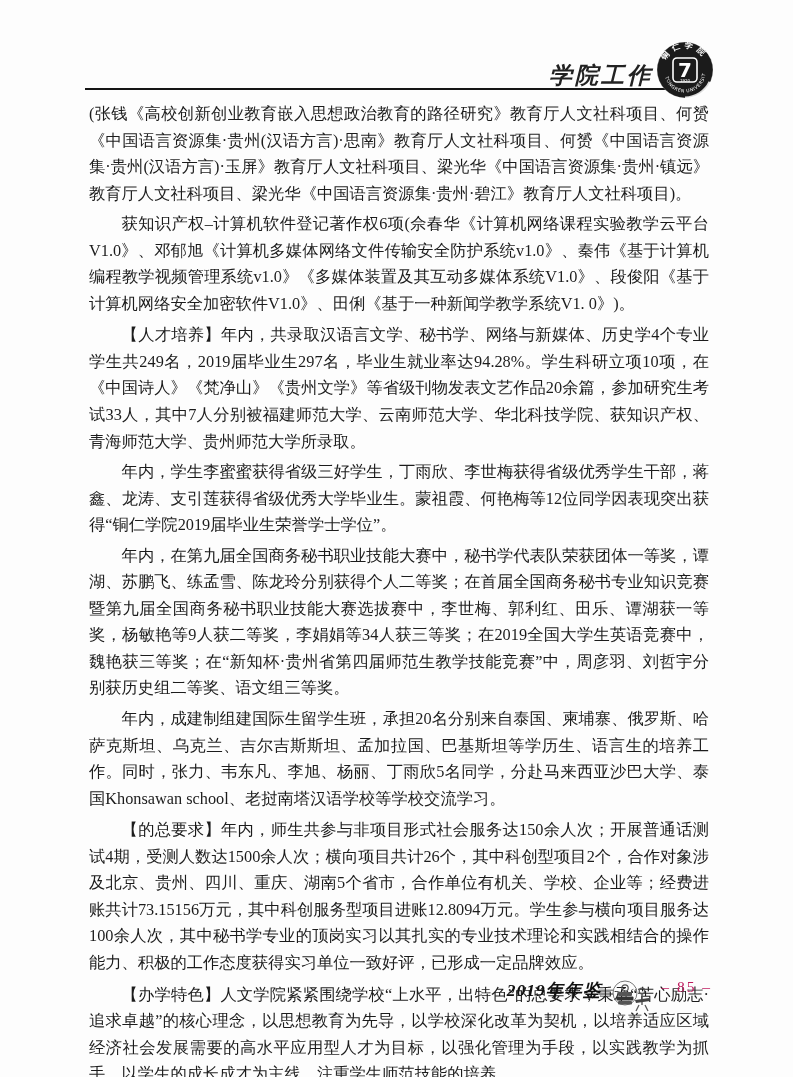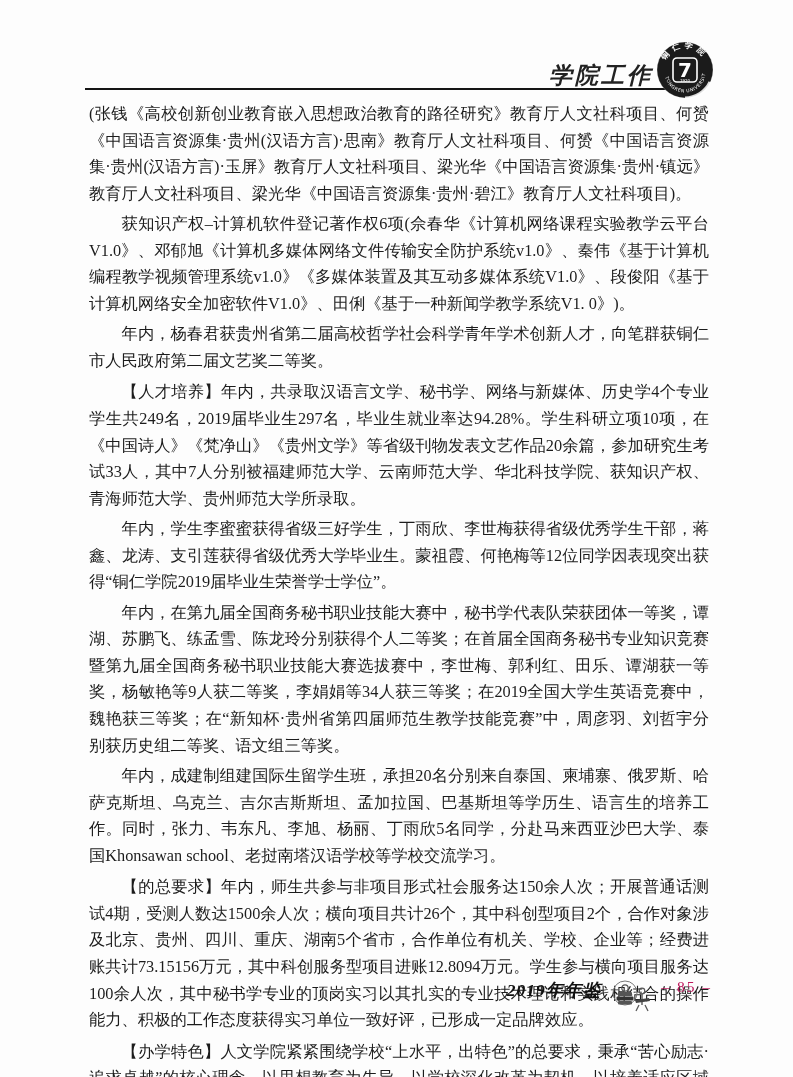--- a/index.html
+++ b/index.html
@@ -77,21 +77,20 @@
       </text>
       <rect x="18" y="18" width="24" height="24" rx="4" fill="none" stroke="#ffffff" stroke-width="1.6"></rect>
       <text x="30" y="37" text-anchor="middle" font-size="20" font-weight="bold" fill="#ffffff" font-family="'DejaVu Sans',sans-serif">7</text>
       <text x="30" y="41.5" text-anchor="middle" font-size="4" fill="#ffffff" font-family="'DejaVu Sans',sans-serif">1920</text>
     </svg>
   </div>
 
   <main class="body-text">
     <p class="continued"><span>(张钱《高校创新创业教育嵌入思想政治教育的路径研究》教育厅人文社科项目、何赟《中国语言资源集·贵州(汉语方言)·思南》教育厅人文社科项目、何赟《中国语言资源集·贵州(汉语方言)·玉屏》教育厅人文社科项目、梁光华《中国语言资源集·贵州·镇远》教育厅人文社科项目、梁光华《中国语言资源集·贵州·碧江》教育厅人文社科项目)。</span></p>
     <p><span>获知识产权–计算机软件登记著作权6项(佘春华《计算机网络课程实验教学云平台V1.0》、邓郁旭《计算机多媒体网络文件传输安全防护系统v1.0》、秦伟《基于计算机编程教学视频管理系统v1.0》《多媒体装置及其互动多媒体系统V1.0》、段俊阳《基于计算机网络安全加密软件V1.0》、田俐《基于一种新闻学教学系统V1. 0》)。</span></p>
-    <p><span>年内，杨春君获贵州省第二届高校哲学社会科学青年学术创新人才，向笔群获铜仁市人民政府第二届文艺奖二等奖。</span></p>
     <p><b class="sec-label">【人才培养】</b><span>年内，共录取汉语言文学、秘书学、网络与新媒体、历史学4个专业学生共249名，2019届毕业生297名，毕业生就业率达94.28%。学生科研立项10项，在《中国诗人》《梵净山》《贵州文学》等省级刊物发表文艺作品20余篇，参加研究生考试33人，其中7人分别被福建师范大学、云南师范大学、华北科技学院、获知识产权、青海师范大学、贵州师范大学所录取。</span></p>
     <p><span>年内，学生李蜜蜜获得省级三好学生，丁雨欣、李世梅获得省级优秀学生干部，蒋鑫、龙涛、支引莲获得省级优秀大学毕业生。蒙祖霞、何艳梅等12位同学因表现突出获得“铜仁学院2019届毕业生荣誉学士学位”。</span></p>
     <p><span>年内，在第九届全国商务秘书职业技能大赛中，秘书学代表队荣获团体一等奖，谭湖、苏鹏飞、练孟雪、陈龙玲分别获得个人二等奖；在首届全国商务秘书专业知识竞赛暨第九届全国商务秘书职业技能大赛选拔赛中，李世梅、郭利红、田乐、谭湖获一等奖，杨敏艳等9人获二等奖，李娟娟等34人获三等奖；在2019全国大学生英语竞赛中，魏艳获三等奖；在“新知杯·贵州省第四届师范生教学技能竞赛”中，周彦羽、刘哲宇分别获历史组二等奖、语文组三等奖。</span></p>
     <p><span>年内，成建制组建国际生留学生班，承担20名分别来自泰国、柬埔寨、俄罗斯、哈萨克斯坦、乌克兰、吉尔吉斯斯坦、孟加拉国、巴基斯坦等学历生、语言生的培养工作。同时，张力、韦东凡、李旭、杨丽、丁雨欣5名同学，分赴马来西亚沙巴大学、泰国Khonsawan school、老挝南塔汉语学校等学校交流学习。</span></p>
     <p><b class="sec-label">【的总要求】</b><span>年内，师生共参与非项目形式社会服务达150余人次；开展普通话测试4期，受测人数达1500余人次；横向项目共计26个，其中科创型项目2个，合作对象涉及北京、贵州、四川、重庆、湖南5个省市，合作单位有机关、学校、企业等；经费进账共计73.15156万元，其中科创服务型项目进账12.8094万元。学生参与横向项目服务达100余人次，其中秘书学专业的顶岗实习以其扎实的专业技术理论和实践相结合的操作能力、积极的工作态度获得实习单位一致好评，已形成一定品牌效应。</span></p>
     <p><b class="sec-label">【办学特色】</b><span>人文学院紧紧围绕学校“上水平，出特色”的总要求，秉承“苦心励志·追求卓越”的核心理念，以思想教育为先导，以学校深化改革为契机，以培养适应区域经济社会发展需要的高水平应用型人才为目标，以强化管理为手段，以实践教学为抓手，以学生的成长成才为主线，注重学生师范技能的培养</span></p>
   </main>
 
   <div class="footer">
     <span class="yearbook-title">2019年年鉴</span>

